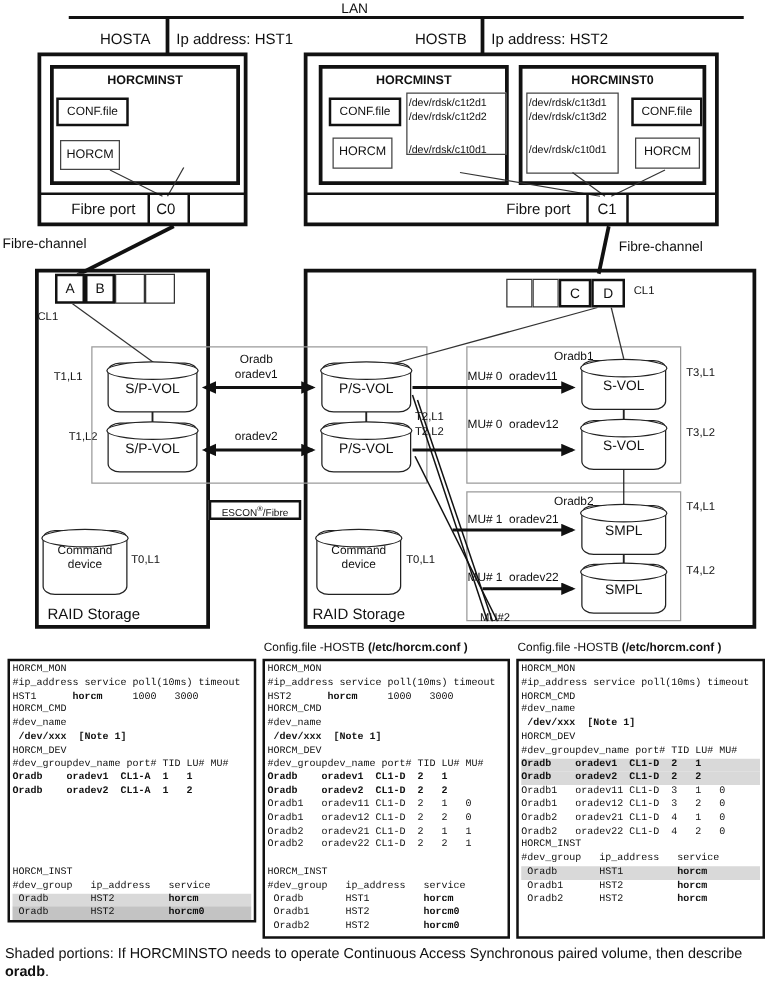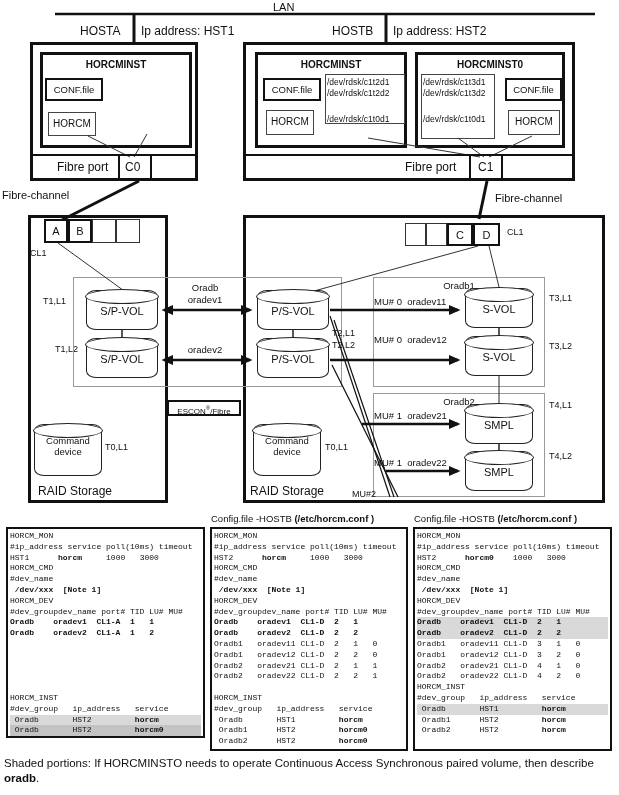--- a/index.html
+++ b/index.html
@@ -186,21 +186,21 @@
   <div class="cyl" style="left:465px;top:451px;width:68px;height:40px;">
     <span class="cyl-t">SMPL</span>
   </div>
   <div class="t lbl9" style="left:549px;top:451px;">T4,L2</div>
 
   <div class="cyl" style="left:253px;top:424px;width:68px;height:52px;">
     <span class="cyl-t2"><span>Command</span><br><span>device</span></span>
   </div>
   <div class="t lbl9" style="left:325px;top:442px;">T0,L1</div>
   <div class="t lbl12" style="left:250px;top:484px;">RAID Storage</div>
-  <div class="t lbl9 z4" style="left:352px;top:489px;">MU#2</div>
+  <div class="t lbl9 z4" style="left:384px;top:489px;">MU#2</div>
 
   <div class="abs ctr z4" style="left:167px;top:400px;width:74px;height:16px;border:2px solid #111;background:#fff;font-size:8px;line-height:12px;box-sizing:border-box;">
     <span>ESCON</span><span class="sup">®</span><span>/Fibre</span>
   </div>
 
   <div class="t lbl95 ctr z4" style="left:157px;top:282px;width:96px;">Oradb</div>
   <div class="t lbl95 ctr z4" style="left:157px;top:294px;width:96px;">oradev1</div>
   <div class="t lbl95 ctr z4" style="left:157px;top:344px;width:96px;">oradev2</div>
 
   <div class="t lbl95 z4" style="left:374px;top:296px;"><span>MU# 0</span>&nbsp;&nbsp;<span>oradev11</span></div>
@@ -251,21 +251,20 @@
       <div class="cfg-line"><span> </span></div>
       <div class="cfg-line"><span>HORCM_INST</span></div>
       <div class="cfg-line"><span>#dev_group   ip_address   service</span></div>
       <div class="cfg-line"><span> Oradb       HST1         </span><span class="b">horcm</span></div>
       <div class="cfg-line"><span> Oradb1      HST2         </span><span class="b">horcm0</span></div>
       <div class="cfg-line"><span> Oradb2      HST2         </span><span class="b">horcm0</span></div>
     </div>
   <div class="cfg-panel" style="left:413px;top:527px;width:199px;height:224px;" id="cfg-body-2">
       <div class="cfg-line"><span>HORCM_MON</span></div>
       <div class="cfg-line"><span>#ip_address service poll(10ms) timeout</span></div>
-      <div class="cfg-line"><span>HST2      </span><span class="b">horcm0</span><span>    1000   3000</span></div>
       <div class="cfg-line"><span>HORCM_CMD</span></div>
       <div class="cfg-line"><span>#dev_name</span></div>
       <div class="cfg-line"><span class="b"> /dev/xxx  [Note 1]</span></div>
       <div class="cfg-line"><span>HORCM_DEV</span></div>
       <div class="cfg-line"><span>#dev_groupdev_name port# TID LU# MU#</span></div>
       <div class="cfg-line shade1"><span class="b">Oradb    oradev1  CL1-D  2   1</span></div>
       <div class="cfg-line shade1"><span class="b">Oradb    oradev2  CL1-D  2   2</span></div>
       <div class="cfg-line"><span>Oradb1   oradev11 CL1-D  3   1   0</span></div>
       <div class="cfg-line"><span>Oradb1   oradev12 CL1-D  3   2   0</span></div>
       <div class="cfg-line"><span>Oradb2   oradev21 CL1-D  4   1   0</span></div>

